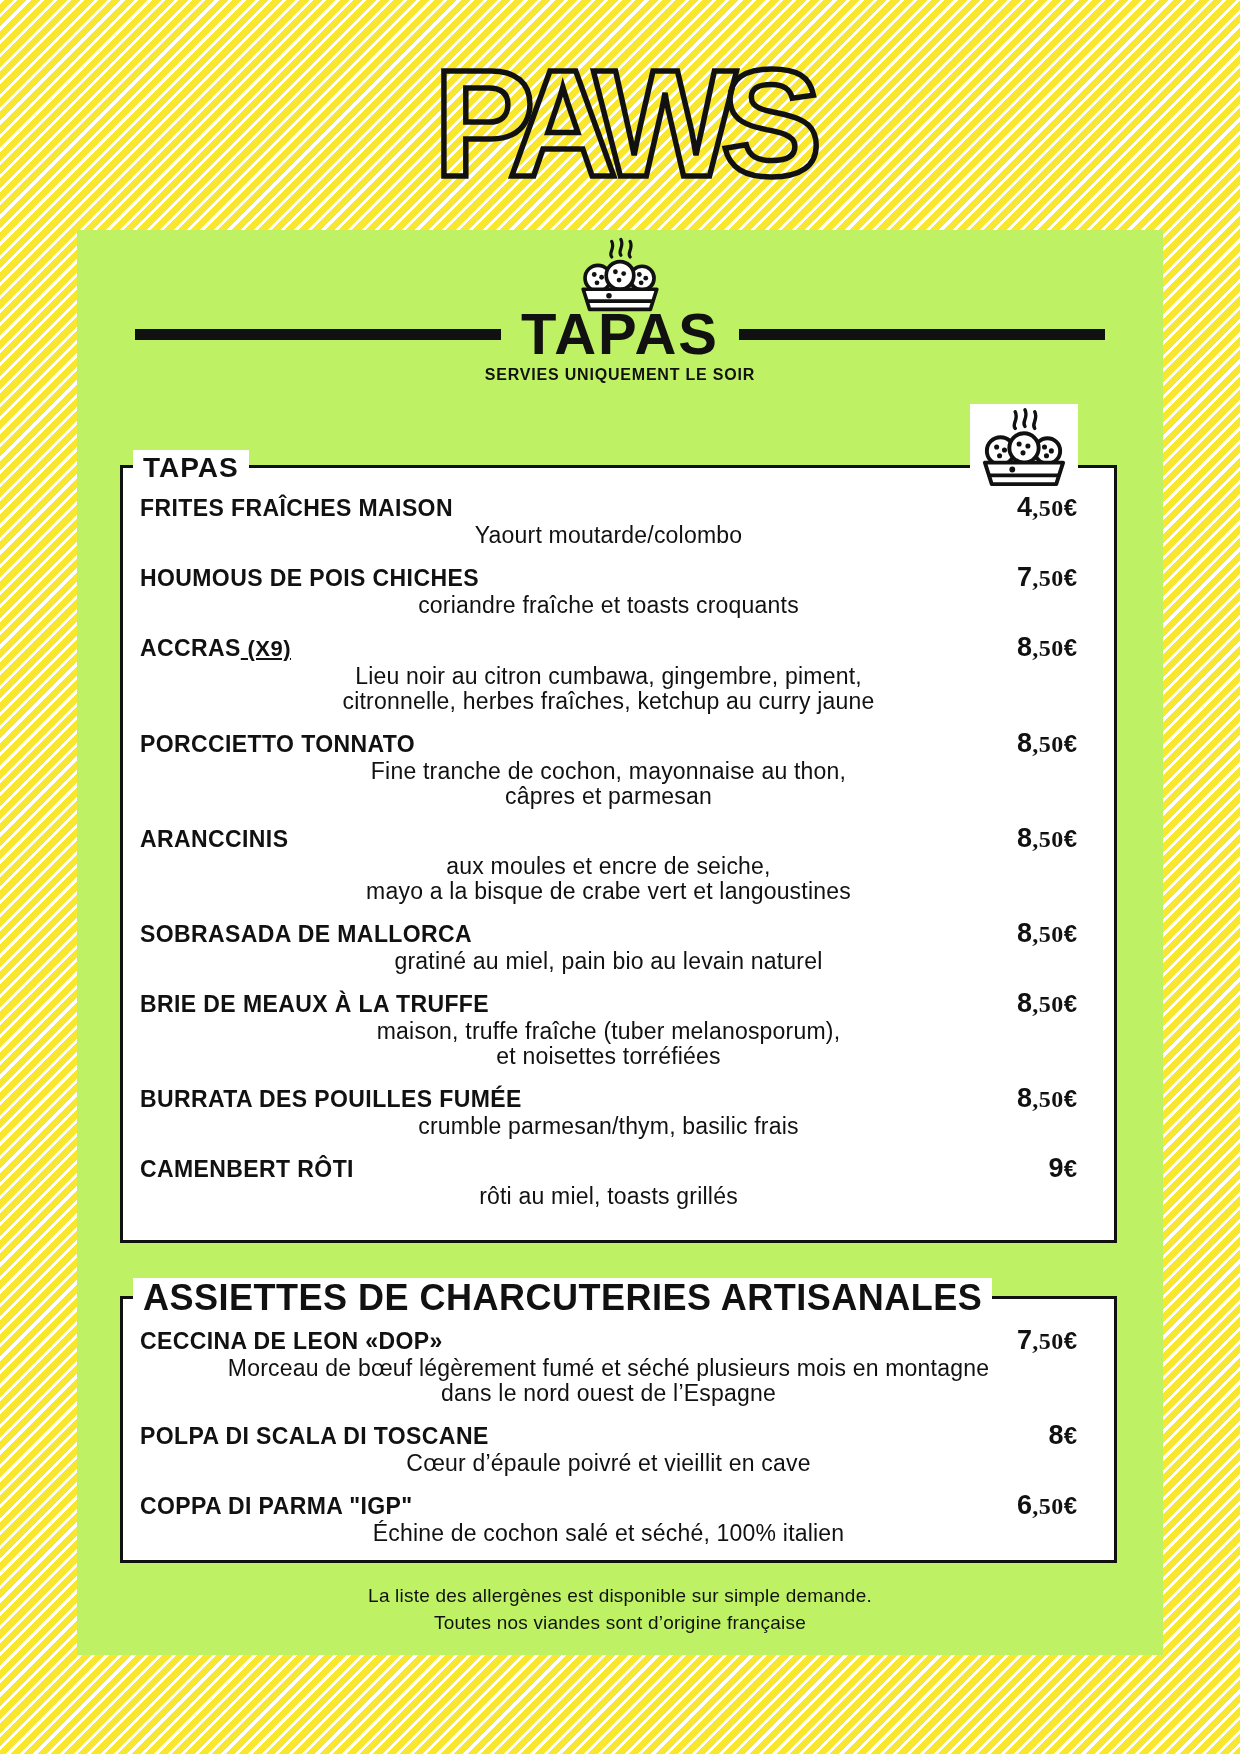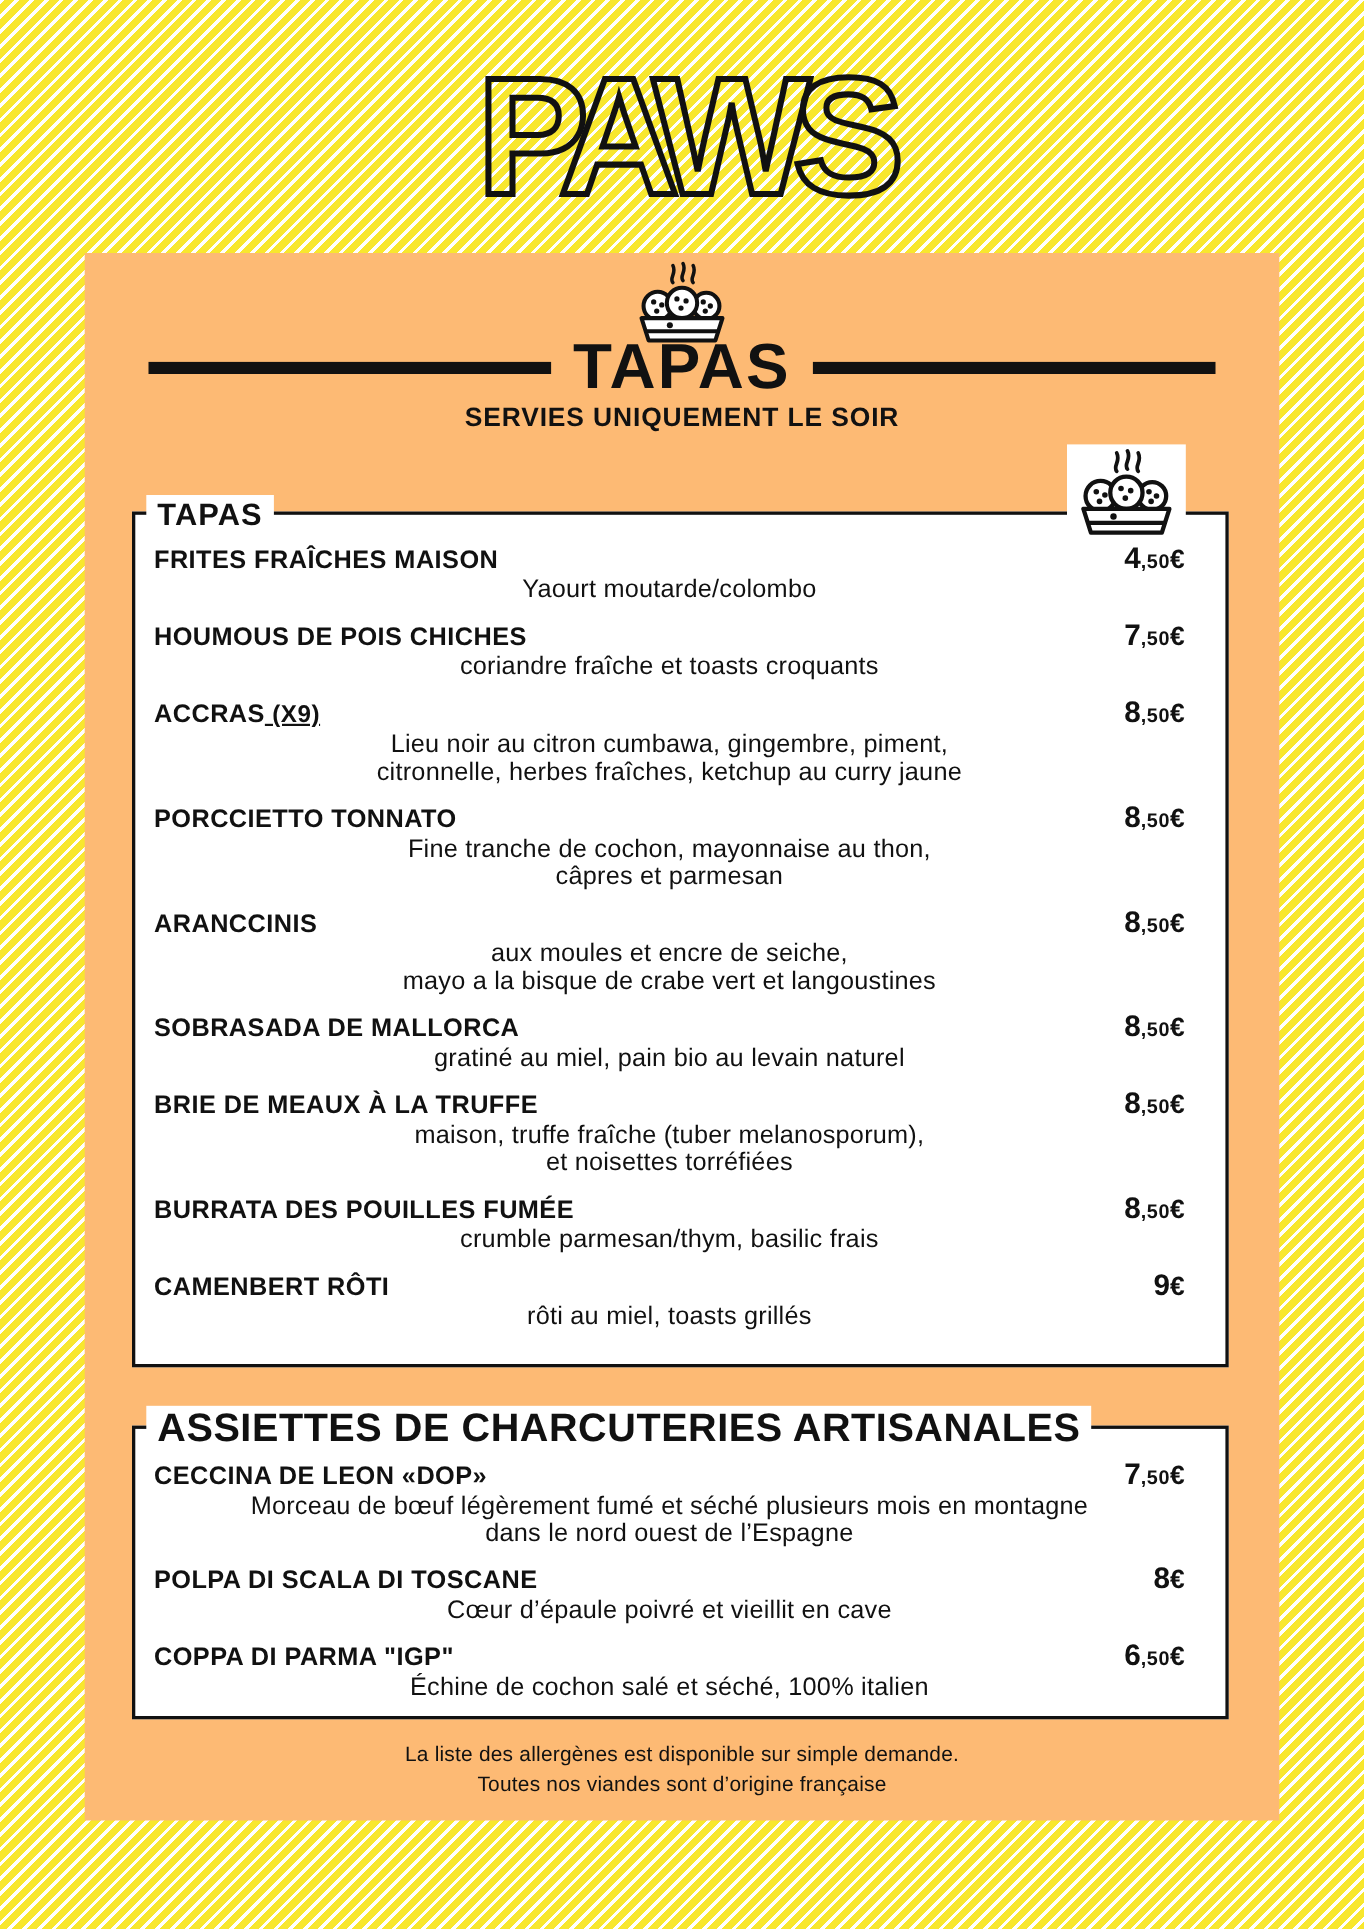--- a/index.html
+++ b/index.html
@@ -5,34 +5,34 @@
   html,body{margin:0;padding:0;}
   body{
     width:1240px;height:1754px;position:relative;overflow:hidden;
     background:repeating-linear-gradient(135deg,#ffffff 0 3px,#f8e72e 3px 9.5px);
     font-family:"Liberation Sans",sans-serif;color:#111;
     -webkit-font-smoothing:antialiased;
   }
   .logo-wrap{position:absolute;top:38px;left:0;width:1240px;height:170px;text-align:left;}
   .card{
     position:absolute;left:77px;top:230px;width:1086px;height:1425px;
-    background:#fdba74;
+    background:#bef264;
   }
   .header-icon{position:absolute;top:4px;left:0;width:100%;text-align:center;}
   .title-row{
     position:absolute;top:74px;left:58px;width:970px;height:60px;
     display:flex;align-items:center;gap:20px;
   }
   .title-row .bar{flex:1;height:11px;background:#111;}
   .title-row h1{
     margin:0;font-size:58px;font-weight:800;letter-spacing:2px;line-height:60px;
   }
   .subtitle{
     position:absolute;top:136px;left:0;width:100%;text-align:center;
-    font-size:24px;font-weight:bold;letter-spacing:.8px;
+    font-size:16px;font-weight:bold;letter-spacing:.8px;
   }
   .section-box{
     position:absolute;left:43px;width:997px;
     border:3px solid #111;box-sizing:border-box;background:#fff;
   }
   .box-tapas{top:235px;height:778px;}
   .box-charcuterie{top:1066px;height:267px;}
   .section-label{
     position:absolute;left:10px;background:#fff;padding:0 10px;
     font-weight:800;white-space:nowrap;
@@ -44,21 +44,21 @@
     background:#fff;text-align:center;
   }
   .item-list{padding:24px 37px 0 17px;}
   .box-charcuterie .item-list{padding-top:26px;}
   .menu-item{margin-bottom:14px;text-align:center;}
   .item-head{display:flex;align-items:baseline;}
   .item-name{font-size:23px;font-weight:bold;letter-spacing:.4px;line-height:30px;}
   .item-name .suffix{font-size:22px;font-weight:bold;letter-spacing:.5px;text-decoration:underline;}
   .price{margin-left:auto;white-space:nowrap;font-weight:bold;}
   .p-main{font-size:27px;}
-  .p-small{font-size:18px;letter-spacing:.5px;}
+  .p-small{font-size:24px;letter-spacing:.5px;font-family:Liberation Serif, serif;}
   .p-cur{font-size:24px;}
   .item-desc{font-size:23px;font-weight:500;line-height:25px;letter-spacing:.2px;}
   .footer{
     position:absolute;top:1352px;left:0;width:100%;text-align:center;
     font-size:19px;font-weight:500;line-height:27px;letter-spacing:.2px;
   }
   svg .ink{stroke:#111;fill:none;stroke-width:4;stroke-linecap:round;stroke-linejoin:round;}
   svg .ink-fill{stroke:#111;fill:#fff;stroke-width:4;stroke-linejoin:round;}
   svg .dot{fill:#111;stroke:none;}
 </style>

